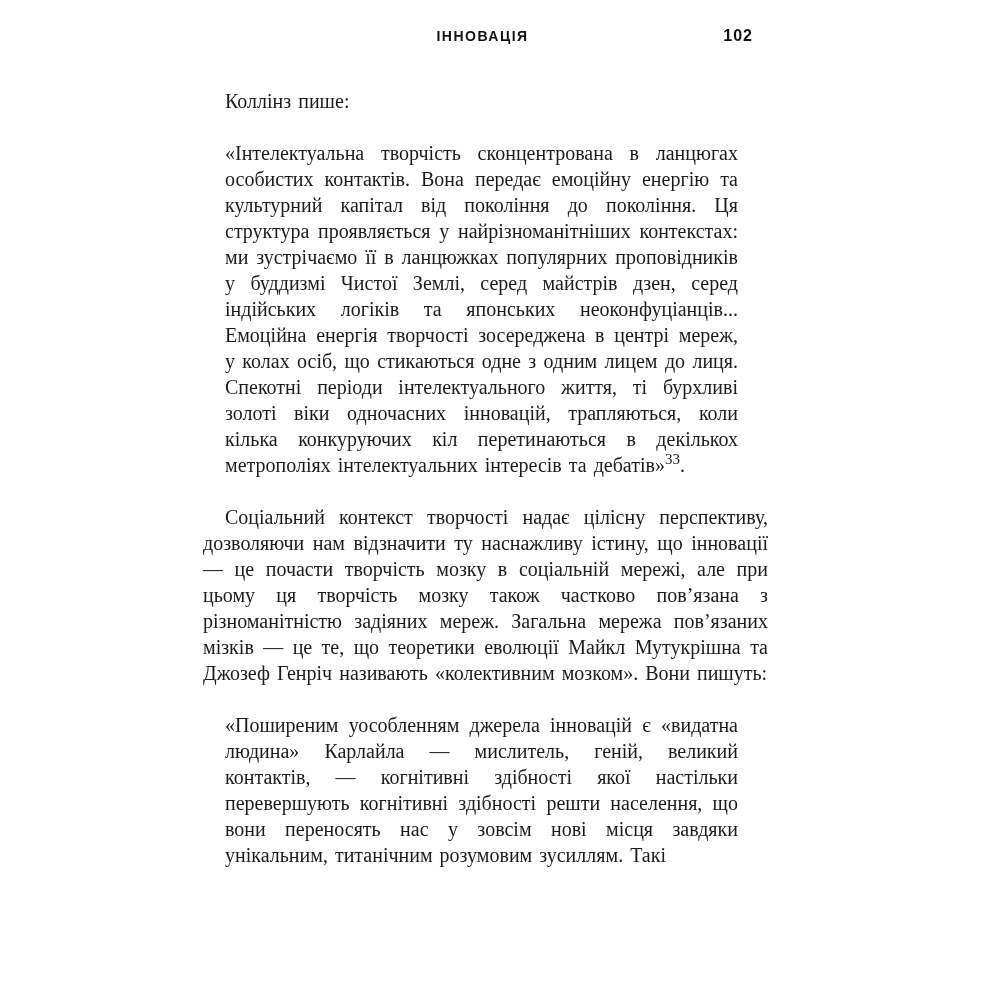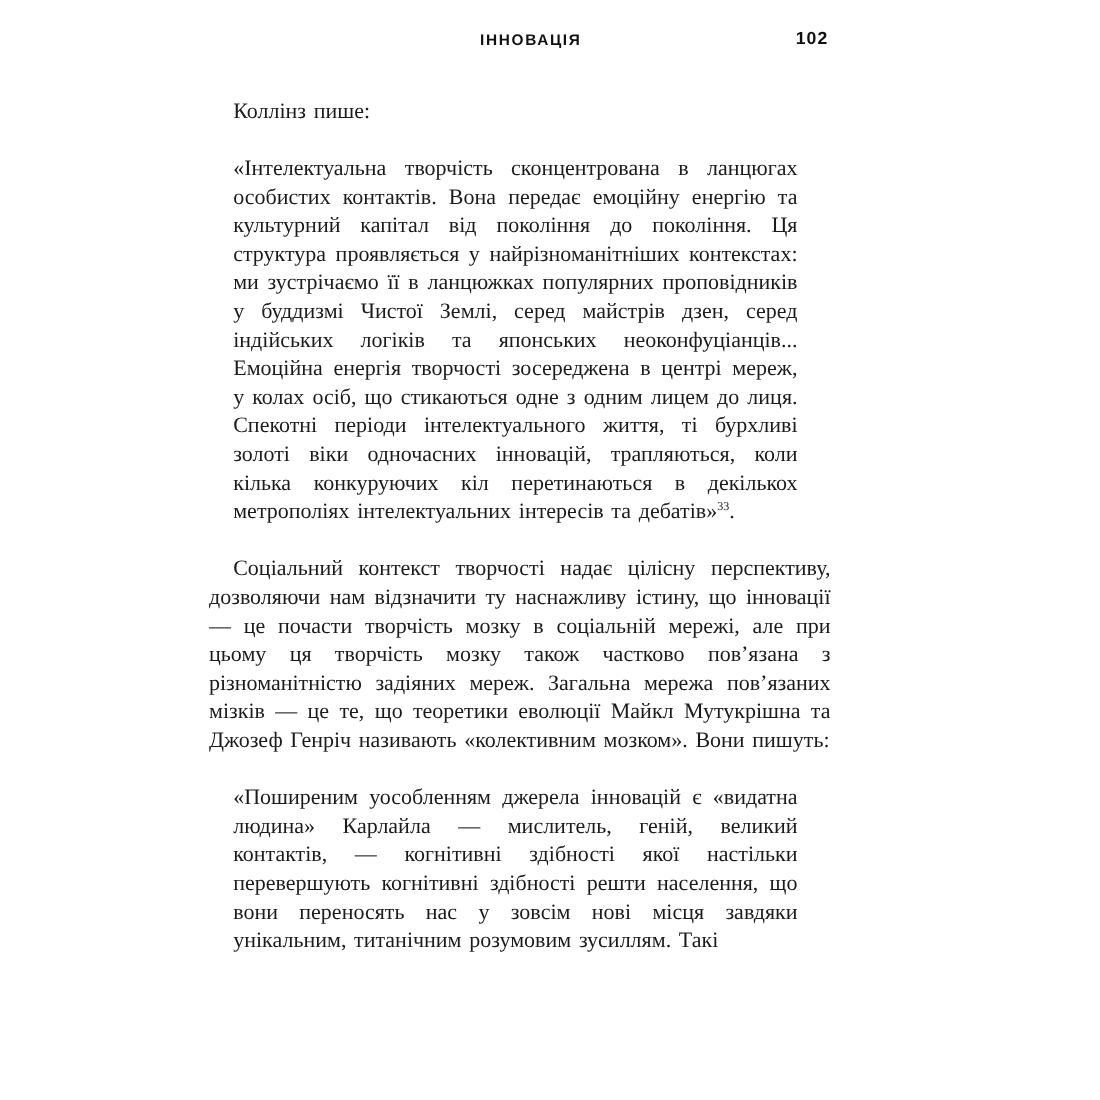--- a/index.html
+++ b/index.html
@@ -37,40 +37,40 @@
     top: -1px;
     font-family: "Liberation Sans", sans-serif;
     font-weight: bold;
     font-size: 16px;
     letter-spacing: 1px;
     color: #111;
   }
   main.text-block {
     position: absolute;
     top: 88px;
-    left: 190px;
+    left: 203px;
     width: 565px;
   }
   .body-text {
     font-size: 20px;
     line-height: 26px;
     text-align: justify;
     word-spacing: 2px;
     color: #1b1b1b;
   }
   p.indent { text-indent: 22px; }
   blockquote.quote {
     margin: 26px 30px 26px 22px;
     font-size: 20px;
     line-height: 26px;
     text-align: justify;
     word-spacing: 2px;
   }
   sup.footnote {
-    font-size: 11px;
+    font-size: 15px;
     line-height: 0;
     vertical-align: super;
   }
 </style>
 </head>
 <body>
 
 <div class="page">
 
   <div class="running-head-row">

